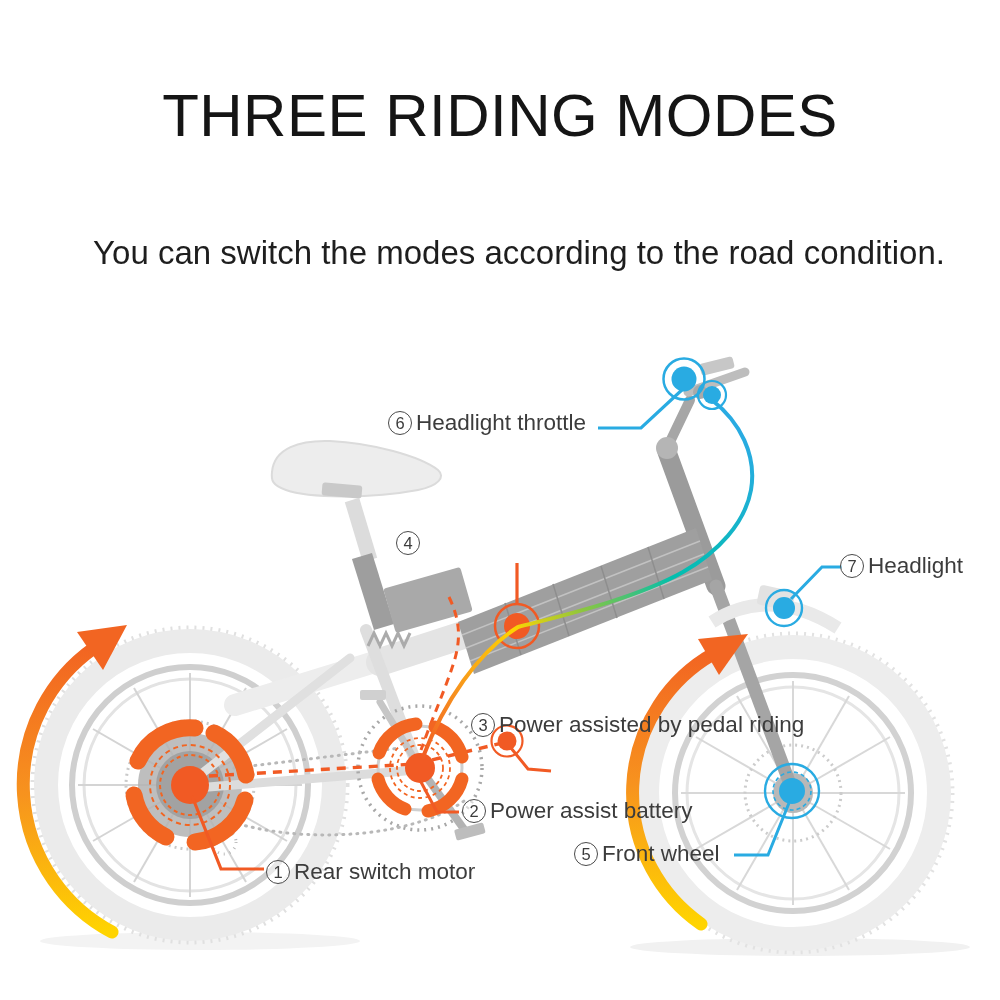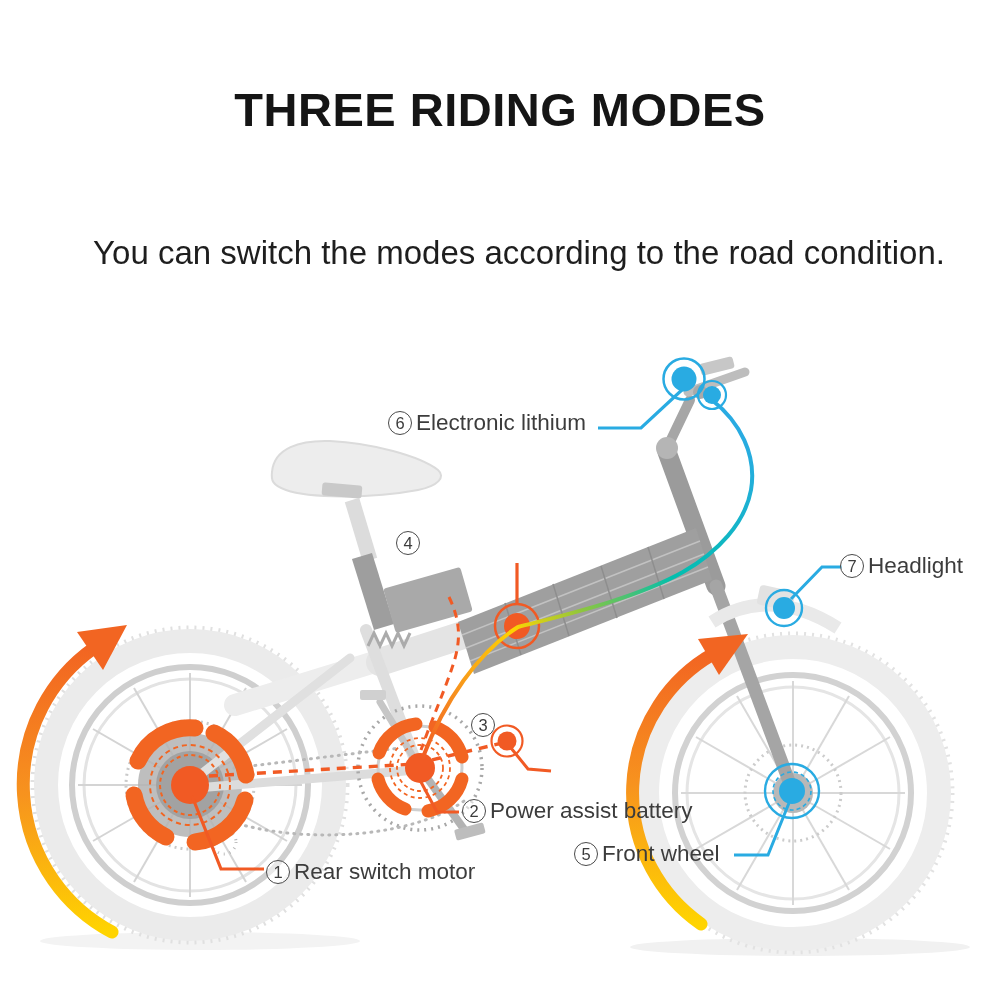--- a/index.html
+++ b/index.html
@@ -1,19 +1,19 @@
 <!DOCTYPE html>
 <html><head>
 <meta charset="utf-8">
 <style>
   html,body{margin:0;padding:0;background:#fff;font-family:"Liberation Sans",sans-serif;}
   .stage{position:relative;width:1000px;height:1000px;background:#ffffff;overflow:hidden;}
   .art{position:absolute;left:0;top:0;}
   .title{position:absolute;top:86px;left:0;width:1000px;text-align:center;
-         font-size:47px;font-weight:700;letter-spacing:.5px;color:#151515;line-height:1;}
+         font-size:60px;font-weight:400;letter-spacing:.5px;color:#151515;line-height:1;}
   .subtitle{position:absolute;top:233px;left:0;width:1000px;text-align:center;
             font-size:33px;font-weight:400;color:#1e1e1e;line-height:1.2;padding-left:19px;}
   .callout{position:absolute;display:flex;align-items:center;gap:4px;
            color:#3c3c3c;font-size:22.5px;white-space:nowrap;line-height:1;}
   .badge{box-sizing:border-box;width:24px;height:24px;border:1.7px solid #4a4a4a;border-radius:50%;
          display:flex;align-items:center;justify-content:center;font-size:16.5px;color:#3c3c3c;
          background:rgba(255,255,255,.55);flex:0 0 auto;}
 </style>
 </head>
 <body>
@@ -227,34 +227,35 @@
     <span>Rear switch motor</span>
   </div>
 
   <div class="callout" style="left:462px;top:799px;">
     <span class="badge">2</span>
     <span>Power assist battery</span>
   </div>
 
   <div class="callout" style="left:471px;top:713px;">
     <span class="badge">3</span>
+    <span>Power assisted by pedal riding</span>
   </div>
 
   <div class="callout" style="left:396px;top:531px;">
     <span class="badge">4</span>
   </div>
 
   <div class="callout" style="left:574px;top:842px;">
     <span class="badge">5</span>
     <span>Front wheel</span>
   </div>
 
   <div class="callout" style="left:388px;top:411px;">
     <span class="badge">6</span>
-    <span>Electronic lithium</span>
+    <span>Headlight throttle</span>
   </div>
 
   <div class="callout" style="left:840px;top:554px;">
     <span class="badge">7</span>
     <span>Headlight</span>
   </div>
 
 </div>
 
 </body></html>

